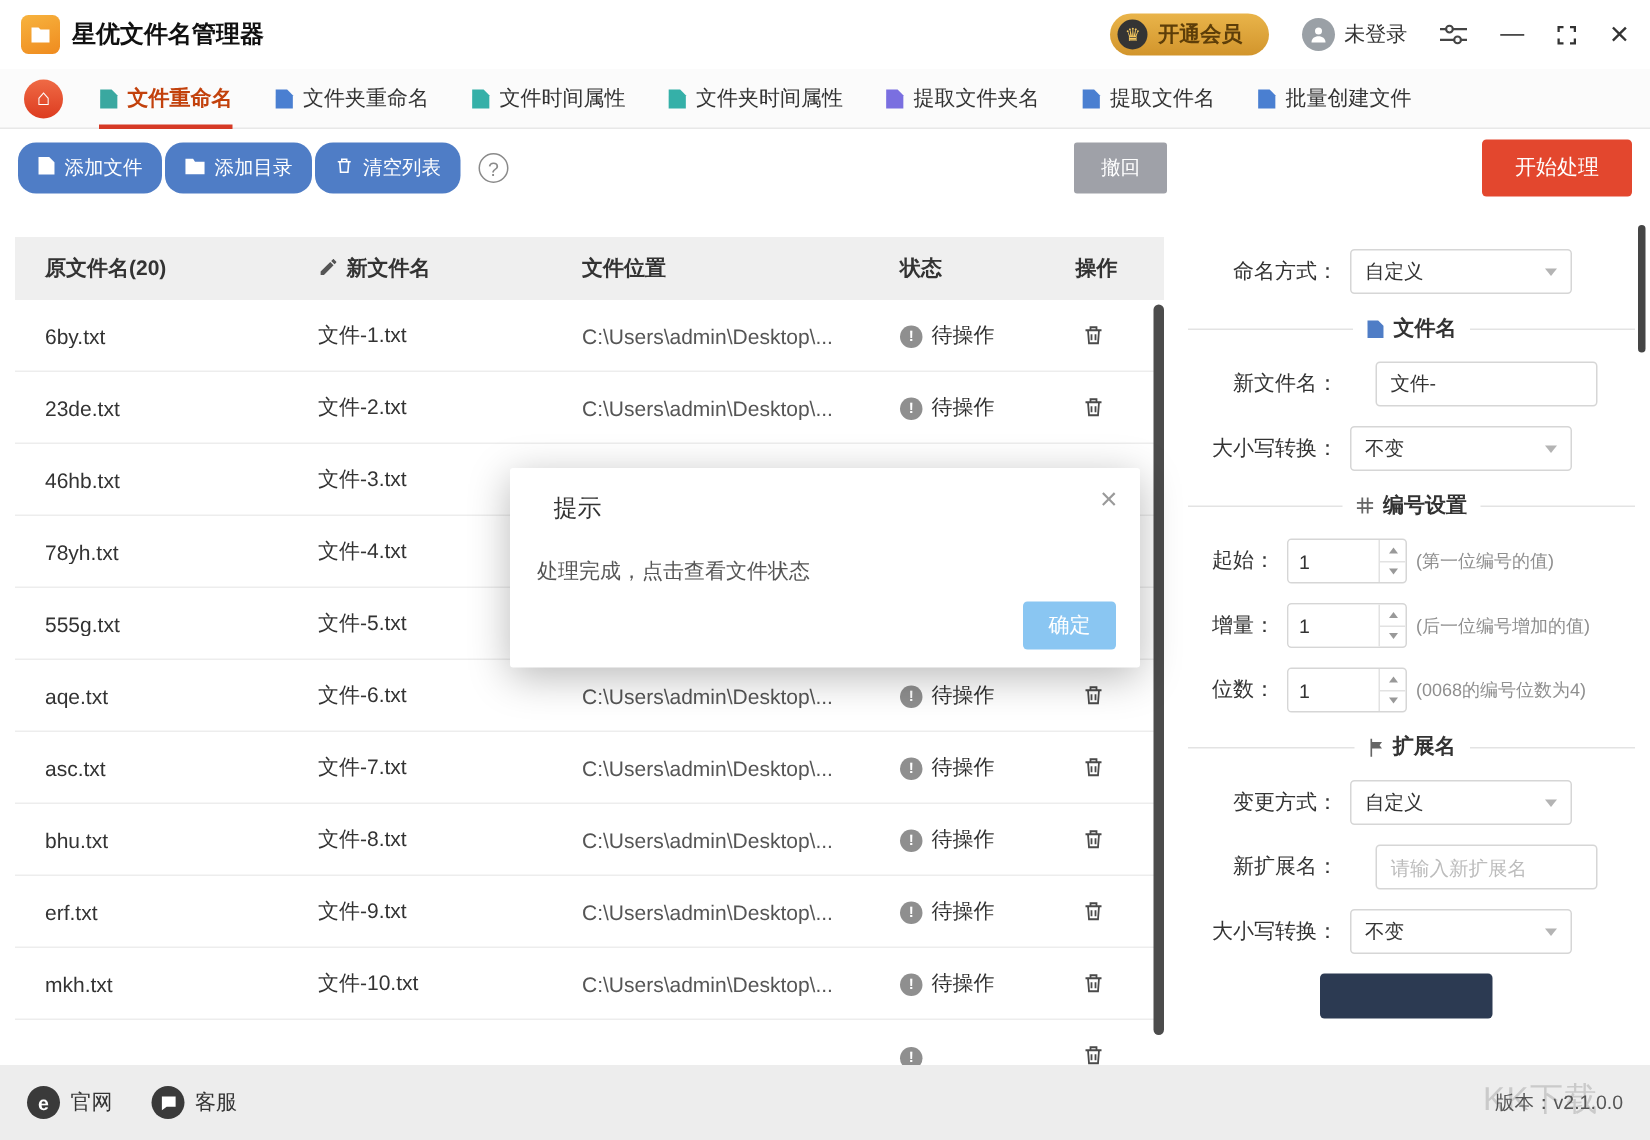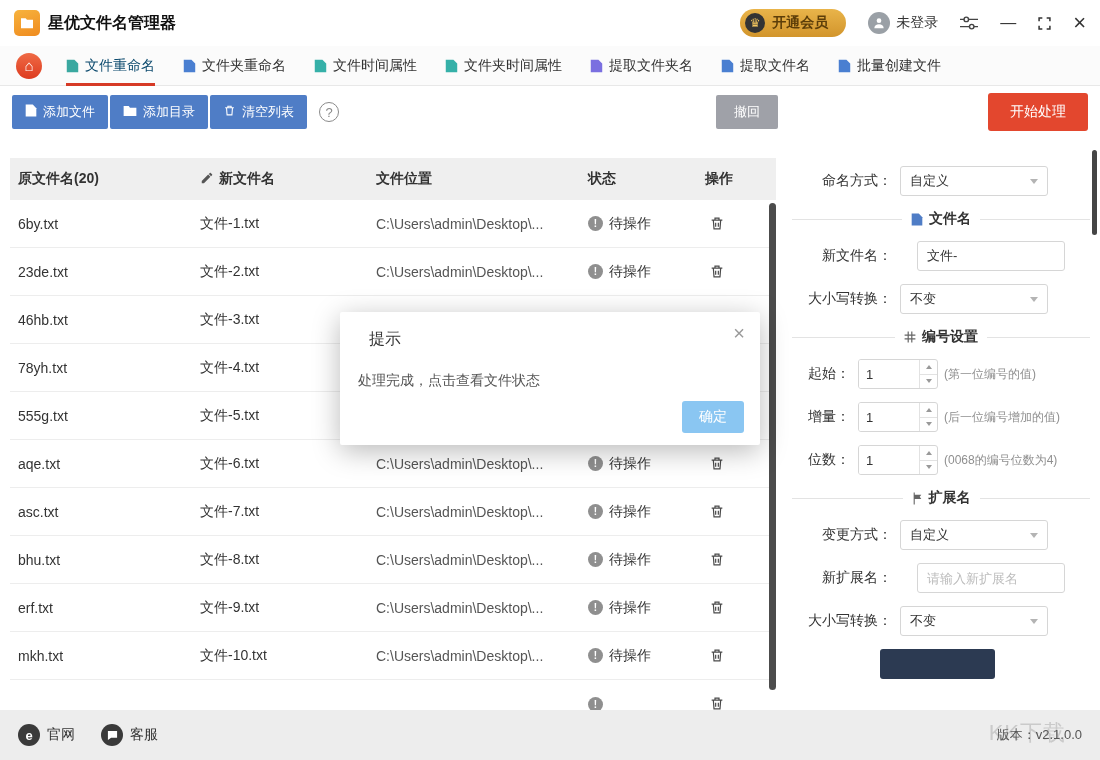--- a/index.html
+++ b/index.html
@@ -19,36 +19,36 @@
   .avatar { width:22px; height:22px; border-radius:50%; background:#9aa0a6; display:flex; align-items:center; justify-content:center; overflow:hidden; }
   .tb-ic { display:flex; align-items:center; cursor:pointer; }
   .win-btn { color:#333; font-size:16px; cursor:pointer; line-height:1; display:flex; align-items:center; }
   .win-btn.close { font-size:22px; }
 
   
   .tabbar { height:40px; background:#fbfbfb; border-bottom:1px solid #e8e8e8; display:flex; align-items:center; padding:0 16px; }
   .home-btn { width:26px; height:26px; border-radius:50%; background:linear-gradient(180deg,#ef6a45,#dd3c20); color:#fff; display:flex; align-items:center; justify-content:center; font-size:15px; cursor:pointer; flex-shrink:0; margin-right:24px; }
   .tabs { display:flex; align-items:center; gap:28px; height:40px; }
   .tab { display:flex; align-items:center; gap:6px; height:40px; position:relative; cursor:pointer; color:#333; white-space:nowrap; }
-  .tab.active { color:#0c4a6e; font-weight:400; }
+  .tab.active { color:#c2410c; font-weight:700; }
   .tab.active::after { content:""; position:absolute; left:0; right:0; bottom:0; height:3px; background:#d63a26; }
   .tab-ic { display:flex; align-items:center; }
 
   
   .toolbar { height:52px; display:flex; align-items:center; padding:0 12px; background:#fff; }
-  .btn-blue { display:flex; align-items:center; gap:6px; background:#4f7dc6; color:#fff; border:none; font-size:13px; padding:8px 13px; margin-right:2px; cursor:pointer; border-radius:2px; font-family:inherit; }
+  .btn-blue { display:flex; align-items:center; gap:6px; background:#4f7dc6; color:#fff; border:none; font-size:13px; padding:8px 13px; margin-right:2px; cursor:pointer; border-radius:12px; font-family:inherit; }
   .help { width:20px; height:20px; border-radius:50%; border:1px solid #8a8a8a; color:#8a8a8a; display:flex; align-items:center; justify-content:center; font-size:13px; margin-left:10px; cursor:pointer; }
   .btn-undo { margin-left:auto; background:#9fa1a8; color:#fff; border:none; padding:8px 18px; font-size:13px; border-radius:2px; cursor:pointer; font-family:inherit; }
   .btn-start { margin-left:210px; background:#e3472e; color:#fff; border:none; padding:10px 22px; font-size:14px; border-radius:3px; cursor:pointer; font-family:Liberation Mono, monospace; }
 
   
   .main { display:flex; height:572px; padding:0 10px; position:relative; background:#fff; }
   .table-wrap { width:766px; margin-top:20px; position:relative; height:552px; overflow:hidden; flex-shrink:0; }
   .thead { display:flex; align-items:center; height:42px; background:#efefef; font-weight:700; }
-  .cell { padding-left:8px; overflow:hidden; white-space:nowrap; }
+  .cell { padding-left:20px; overflow:hidden; white-space:nowrap; }
   .c-orig { width:182px; } .c-new { width:176px; display:flex; align-items:center; gap:5px; }
   .c-loc { width:212px; } .c-status { width:117px; } .c-op { width:79px; }
   .trow { display:flex; align-items:center; height:48px; border-bottom:1px solid #ededed; background:#fff; }
   .loc { color:#555; }
   .status-wrap { display:inline-flex; align-items:center; gap:6px; }
   .info-ic { width:15px; height:15px; border-radius:50%; background:#8f8f8f; color:#fff; font-size:10px; font-weight:700; display:inline-flex; align-items:center; justify-content:center; flex-shrink:0; }
   .trash-btn { background:none; border:none; cursor:pointer; padding:0; margin-left:4px; display:flex; align-items:center; }
   .vscroll { position:absolute; top:45px; right:0; width:7px; height:487px; background:#4c4c4c; border-radius:4px; cursor:pointer; }
 
   

